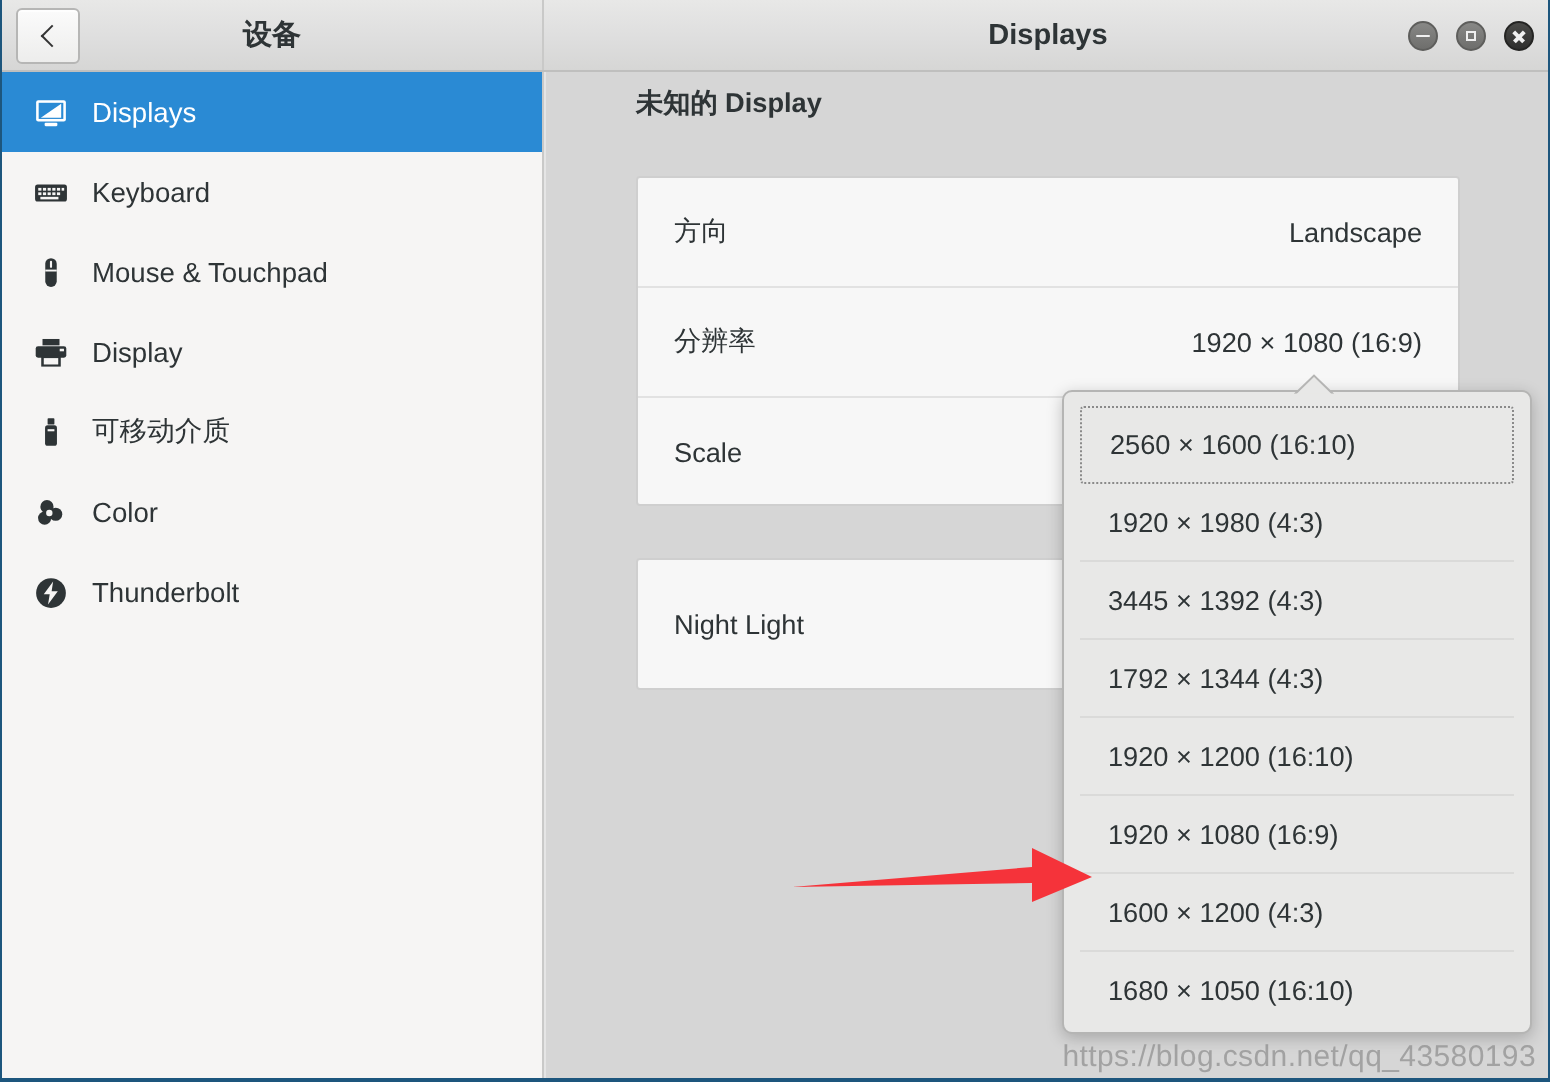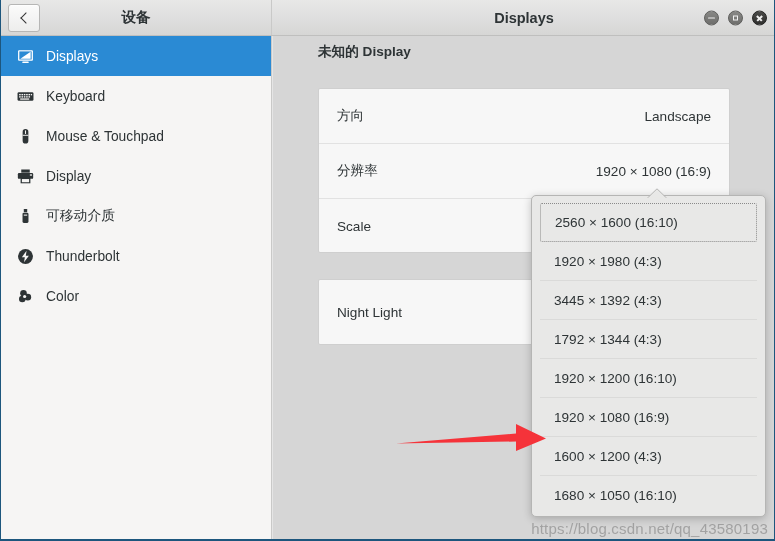--- a/index.html
+++ b/index.html
@@ -389,37 +389,37 @@
           <rect x="5.2" y="4.4" width="5.6" height="9.6" rx="1.2" fill="#2e3436"></rect>
           <rect x="6.4" y="6.2" width="3.2" height="1" fill="#f6f5f4"></rect>
         </svg>
       </span>
       <span>可移动介质</span>
     </div>
 
     <div class="side-item">
       <span class="side-icon">
         <svg width="17" height="17" viewBox="0 0 16 16">
-          <circle cx="8" cy="8" r="7" fill="#2e3436"></circle>
-          <path d="M9 2.6 L4.6 8.6 L7.4 8.6 L6.6 13.4 L11.2 7.2 L8.3 7.2 Z" fill="#f6f5f4"></path>
-        </svg>
-      </span>
-      <span>Thunderbolt</span>
-    </div>
-
-    <div class="side-item">
-      <span class="side-icon">
-        <svg width="17" height="17" viewBox="0 0 16 16">
           <circle cx="6.1" cy="5" r="3.1" fill="#2e3436"></circle>
           <circle cx="10.2" cy="8.6" r="3.1" fill="#2e3436"></circle>
           <circle cx="5" cy="10.4" r="3.1" fill="#2e3436"></circle>
           <circle cx="7.2" cy="8" r="1.5" fill="#f6f5f4"></circle>
         </svg>
       </span>
       <span>Color</span>
+    </div>
+
+    <div class="side-item">
+      <span class="side-icon">
+        <svg width="17" height="17" viewBox="0 0 16 16">
+          <circle cx="8" cy="8" r="7" fill="#2e3436"></circle>
+          <path d="M9 2.6 L4.6 8.6 L7.4 8.6 L6.6 13.4 L11.2 7.2 L8.3 7.2 Z" fill="#f6f5f4"></path>
+        </svg>
+      </span>
+      <span>Thunderbolt</span>
     </div>
 
   </div>
 
   <div class="main">
 
     <div class="display-name">未知的 Display</div>
 
     <div class="card primary">
       <div class="row">

